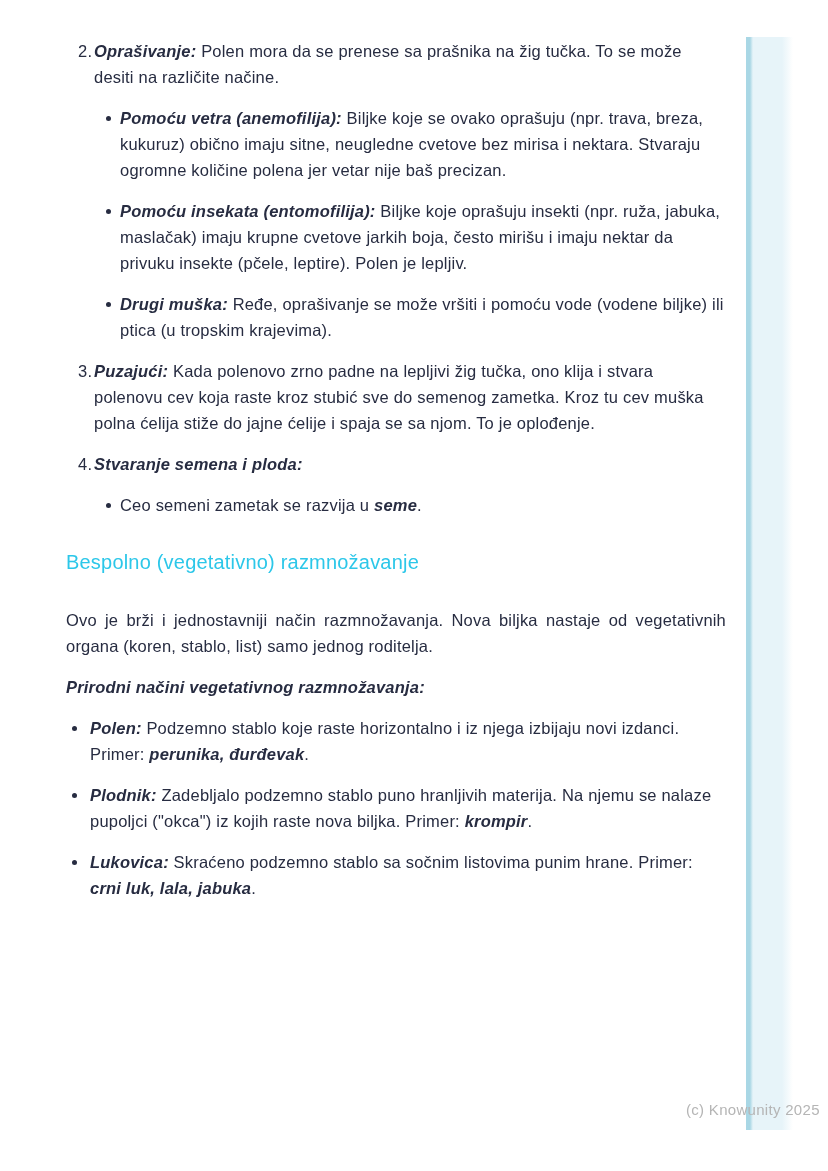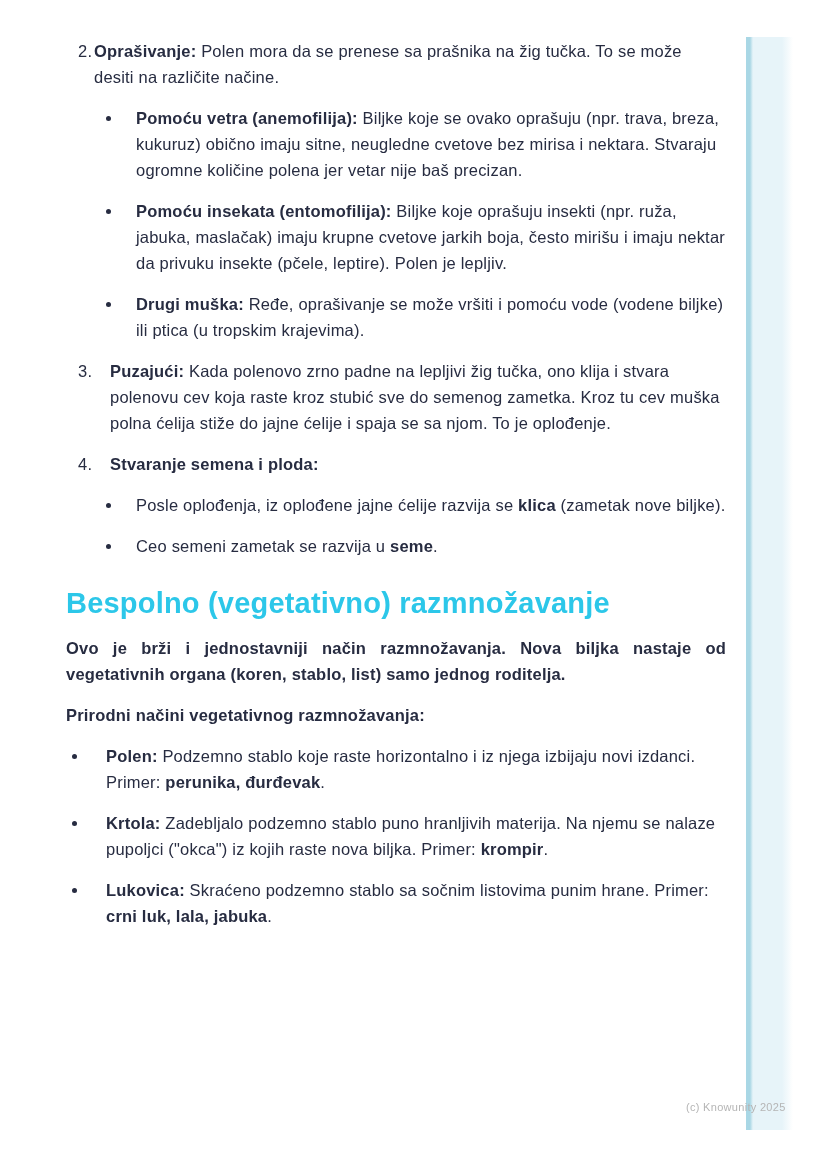--- a/index.html
+++ b/index.html
@@ -30,22 +30,22 @@
   .content {
     position: absolute;
     left: 66px;
     top: 38px;
     width: 660px;
     z-index: 2;
     font-size: 16.5px;
     line-height: 26px;
     letter-spacing: 0.2px;
   }
-  .block + .block { margin-top: 15px; gap: 16px; }
-  .b { font-weight: 700; }
+  .block + .block { margin-top: 15px; }
+  .b { font-weight: 700; font-style: italic; }
 
   
   .num-item { display: flex; margin-left: 12px; }
   .num-item .num { flex: none; width: 16px; }
   .num-item .txt { flex: 1; }
 
   
   .bullet { display: flex; }
   .bullet .dotcol { flex: none; position: relative; }
   .bullet .dotcol i {
@@ -57,37 +57,37 @@
     border-radius: 50%;
     background: var(--body-color, #272c41);
   }
   .bullet.l2 { margin-left: 40px; }
   .bullet.l2 .dotcol { width: 14px; }
   .bullet.l1 { margin-left: 6px; }
   .bullet.l1 .dotcol { width: 18px; }
 
   
   .heading {
-    font-size: 29px;
+    font-size: 20px;
     line-height: 36px;
-    font-weight: 700;
+    font-weight: 400;
     letter-spacing: 0.2px;
     color: var(--heading-color, #2cc7e9);
   }
   .block.heading { margin-top: 26px; }
-  .heading + .block { margin-top: 14px; font-weight: bold; }
+  .heading + .block { margin-top: 27px; }
 
   .para.justify { text-align: justify; }
 
   .watermark {
     position: absolute;
     left: 686px;
     top: 1101px;
     z-index: 3;
-    font-size: 11px;
+    font-size: 15px;
     letter-spacing: 0.3px;
     color: var(--watermark-color, #b5b5b5);
   }
 </style>
 </head>
 <body>
 
 <div class="page">
   <div class="stripe"></div>
   <div class="content" id="content">
@@ -118,42 +118,36 @@
         <div class="txt"><span class="b">Puzajući: </span><span>Kada polenovo zrno padne na lepljivi žig tučka, ono klija i stvara polenovu cev koja raste kroz stubić sve do semenog zametka. Kroz tu cev muška polna ćelija stiže do jajne ćelije i spaja se sa njom. To je oplođenje.</span></div>
       </div>
       <div class="block num-item">
         <span class="num">4.</span>
         <div class="txt"><span class="b">Stvaranje semena i ploda:</span></div>
       </div>
       <div class="block bullet l2">
         <span class="dotcol">
           <i></i>
         </span>
-        <div class="txt"><span>Posle oplođenja, iz oplođene jajne ćelije razvija se </span><span class="b">klica</span><span> (zametak nove biljke).</span></div>
-      </div>
-      <div class="block bullet l2">
-        <span class="dotcol">
-          <i></i>
-        </span>
         <div class="txt"><span>Ceo semeni zametak se razvija u </span><span class="b">seme</span><span>.</span></div>
       </div>
       <div class="block heading">Bespolno (vegetativno) razmnožavanje</div>
       <div class="block para justify"><span>Ovo je brži i jednostavniji način razmnožavanja. Nova biljka nastaje od vegetativnih organa (koren, stablo, list) samo jednog roditelja.</span></div>
       <div class="block para"><span class="b">Prirodni načini vegetativnog razmnožavanja:</span></div>
       <div class="block bullet l1">
         <span class="dotcol">
           <i></i>
         </span>
         <div class="txt"><span class="b">Polen: </span><span>Podzemno stablo koje raste horizontalno i iz njega izbijaju novi izdanci. Primer: </span><span class="b">perunika, đurđevak</span><span>.</span></div>
       </div>
       <div class="block bullet l1">
         <span class="dotcol">
           <i></i>
         </span>
-        <div class="txt"><span class="b">Krtola: </span><span>Zadebljalo podzemno stablo puno hranljivih materija. Na njemu se nalaze pupoljci ("okca") iz kojih raste nova biljka. Primer: </span><span class="b">krompir</span><span>.</span></div>
+        <div class="txt"><span class="b">Plodnik: </span><span>Zadebljalo podzemno stablo puno hranljivih materija. Na njemu se nalaze pupoljci ("okca") iz kojih raste nova biljka. Primer: </span><span class="b">krompir</span><span>.</span></div>
       </div>
       <div class="block bullet l1">
         <span class="dotcol">
           <i></i>
         </span>
         <div class="txt"><span class="b">Lukovica: </span><span>Skraćeno podzemno stablo sa sočnim listovima punim hrane. Primer: </span><span class="b">crni luk, lala, jabuka</span><span>.</span></div>
       </div>
     </div>
   <div class="watermark">(c) Knowunity 2025</div>
 </div>

